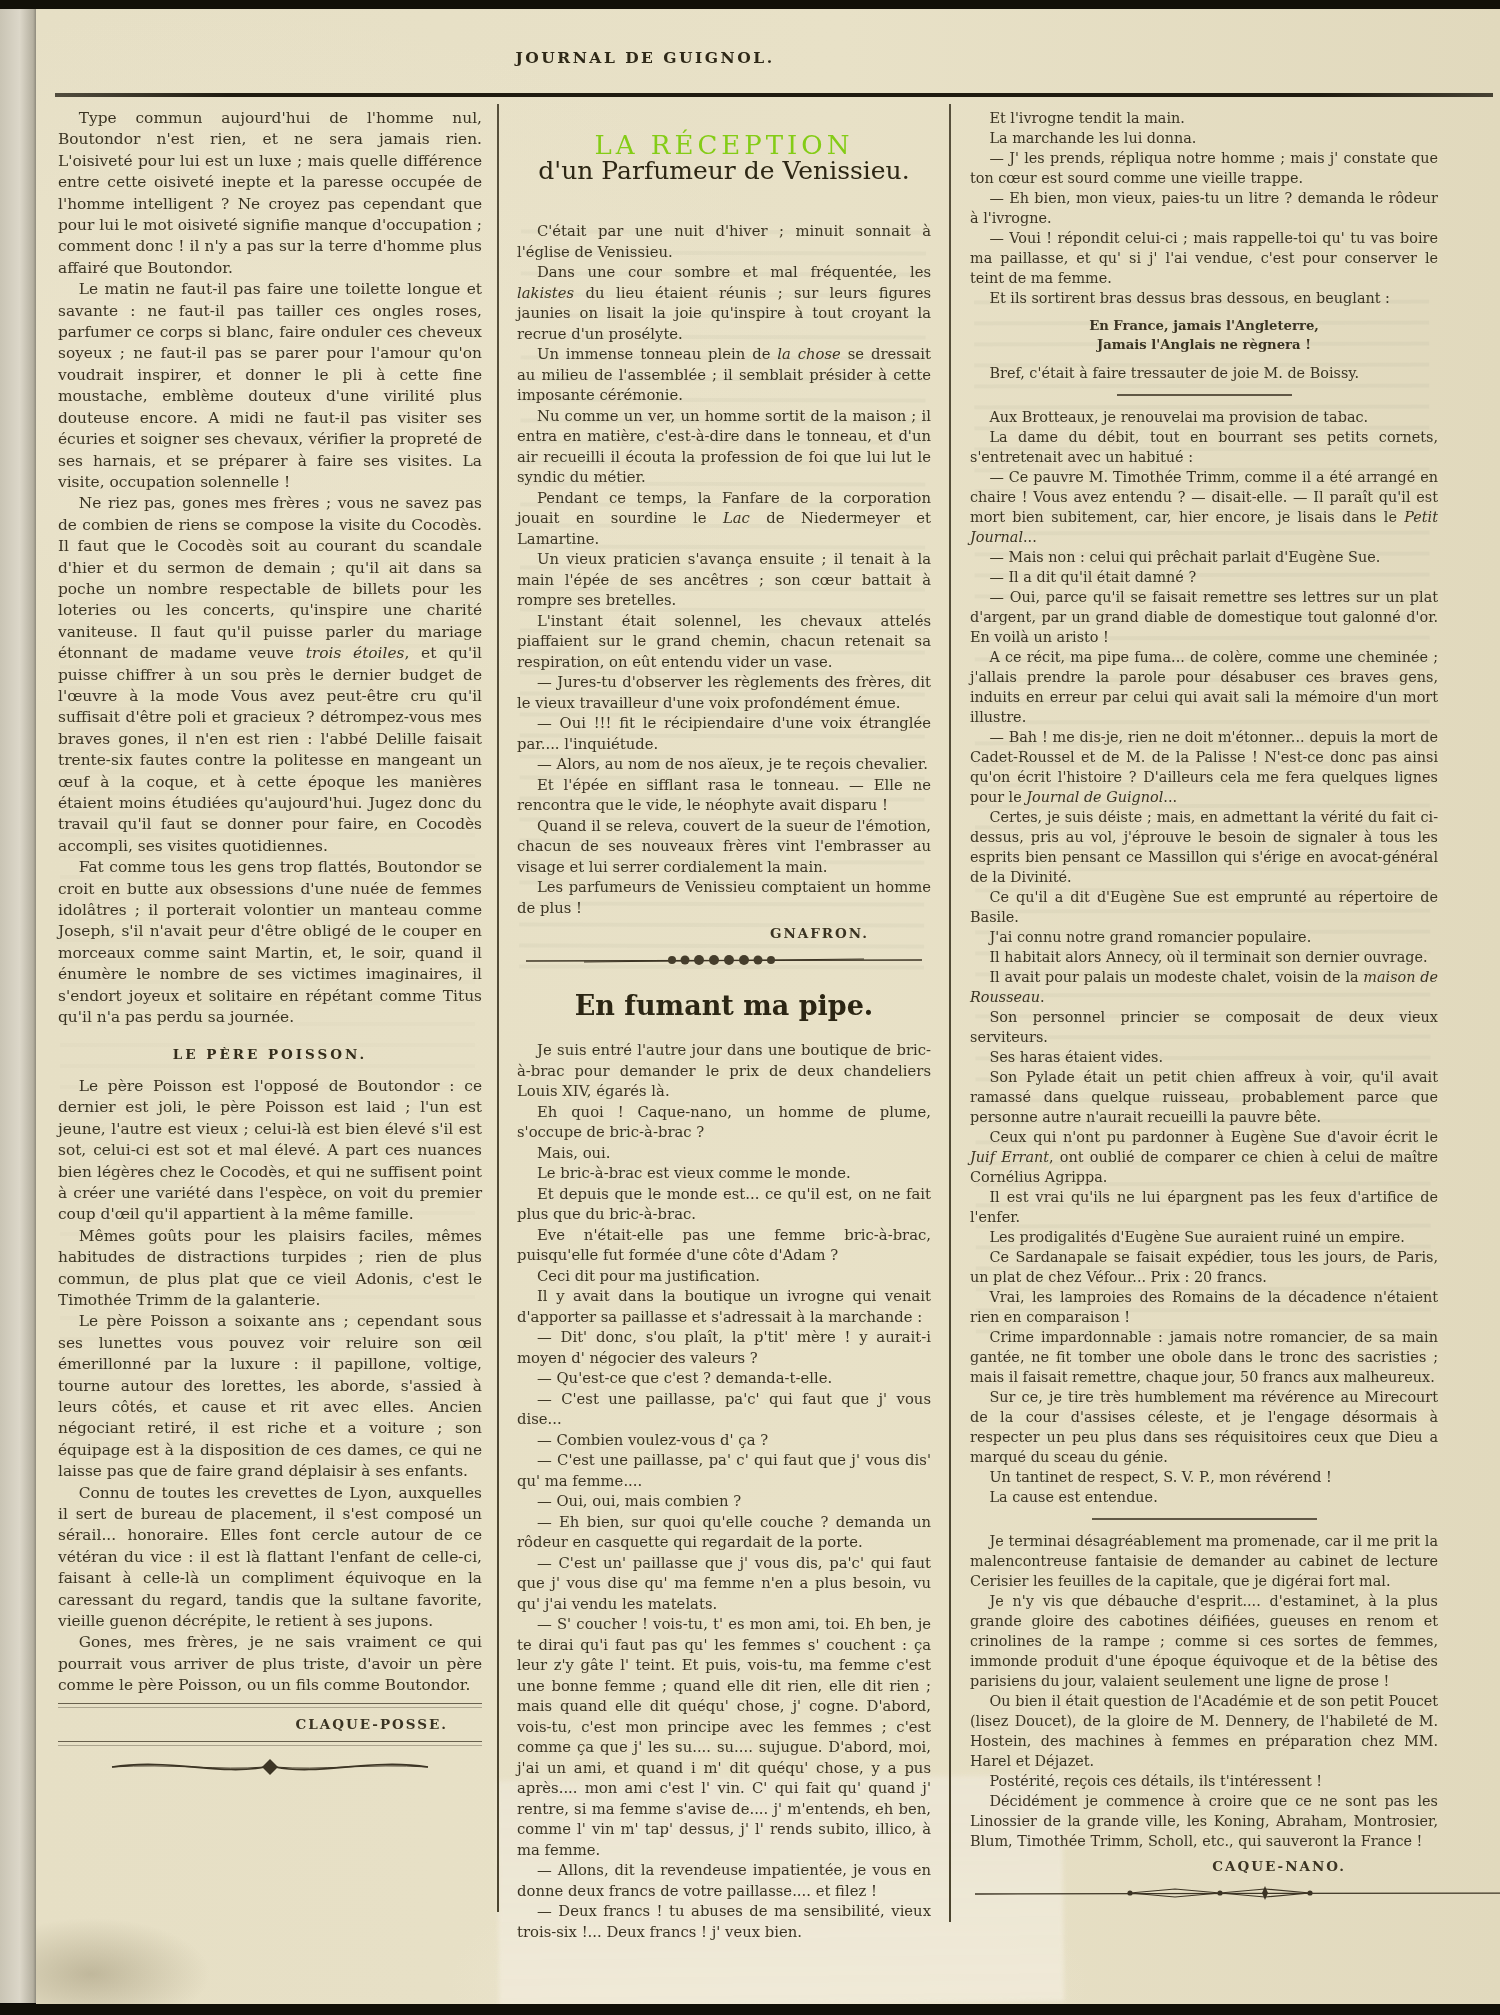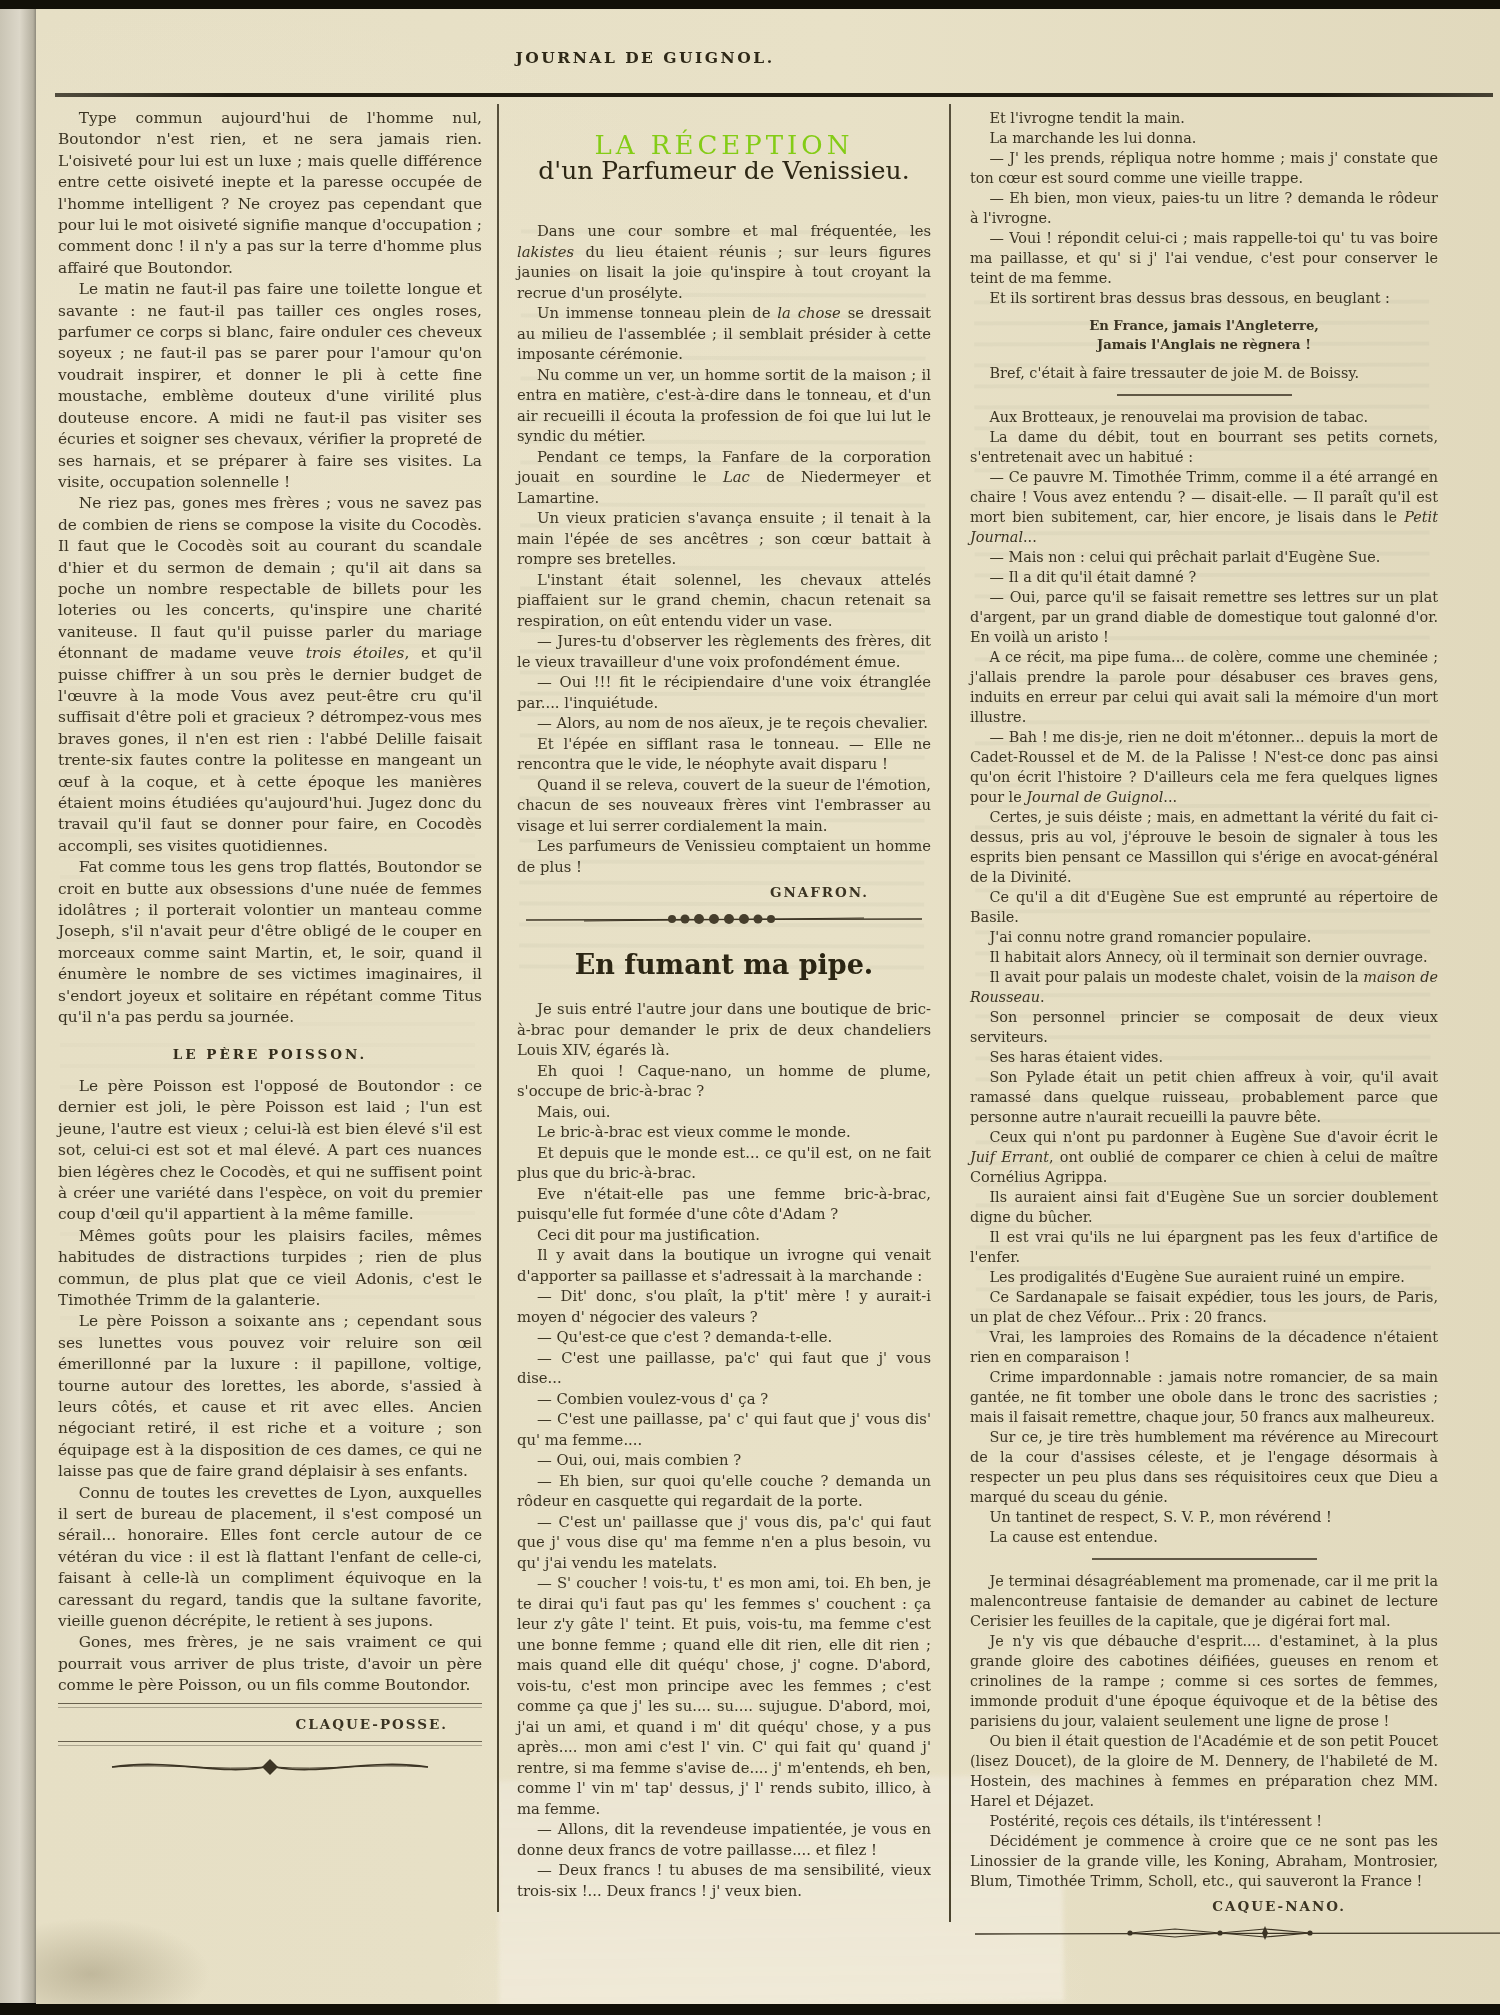--- a/index.html
+++ b/index.html
@@ -101,20 +101,21 @@
       <path d="M328 13 C270 4 220 22 175 13" fill="none" stroke="#3c3424" stroke-width="1.6"></path>
       <path d="M328 13 C270 9 220 17 175 13" fill="none" stroke="#3c3424" stroke-width="1"></path>
       <path d="M170 5 L178 13 L170 21 L162 13 Z" fill="#3c3424"></path>
     </svg>
   </div>
 
   <div class="col col-mid">
     <h1 class="art-title-1">LA RÉCEPTION</h1>
     <h2 class="art-title-2">d'un Parfumeur de Venissieu.</h2>
     <div class="art1-body">
+        <p class="para">C'était par une nuit d'hiver ; minuit sonnait à l'église de Venissieu.</p>
         <p class="para">Dans une cour sombre et mal fréquentée, les <i>lakistes</i> du lieu étaient réunis ; sur leurs figures jaunies on lisait la joie qu'inspire à tout croyant la recrue d'un prosélyte.</p>
         <p class="para">Un immense tonneau plein de <i>la chose</i> se dressait au milieu de l'assemblée ; il semblait présider à cette imposante cérémonie.</p>
         <p class="para">Nu comme un ver, un homme sortit de la maison ; il entra en matière, c'est-à-dire dans le tonneau, et d'un air recueilli il écouta la profession de foi que lui lut le syndic du métier.</p>
         <p class="para">Pendant ce temps, la Fanfare de la corporation jouait en sourdine le <i>Lac</i> de Niedermeyer et Lamartine.</p>
         <p class="para">Un vieux praticien s'avança ensuite ; il tenait à la main l'épée de ses ancêtres ; son cœur battait à rompre ses bretelles.</p>
         <p class="para">L'instant était solennel, les chevaux attelés piaffaient sur le grand chemin, chacun retenait sa respiration, on eût entendu vider un vase.</p>
         <p class="para">— Jures-tu d'observer les règlements des frères, dit le vieux travailleur d'une voix profondément émue.</p>
         <p class="para">— Oui !!! fit le récipiendaire d'une voix étranglée par.... l'inquiétude.</p>
         <p class="para">— Alors, au nom de nos aïeux, je te reçois chevalier.</p>
         <p class="para">Et l'épée en sifflant rasa le tonneau. — Elle ne rencontra que le vide, le néophyte avait disparu !</p>
@@ -186,21 +187,20 @@
         <p class="para">— Bah ! me dis-je, rien ne doit m'étonner... depuis la mort de Cadet-Roussel et de M. de la Palisse ! N'est-ce donc pas ainsi qu'on écrit l'histoire ? D'ailleurs cela me fera quelques lignes pour le <i>Journal de Guignol</i>...</p>
         <p class="para">Certes, je suis déiste ; mais, en admettant la vérité du fait ci-dessus, pris au vol, j'éprouve le besoin de signaler à tous les esprits bien pensant ce Massillon qui s'érige en avocat-général de la Divinité.</p>
         <p class="para">Ce qu'il a dit d'Eugène Sue est emprunté au répertoire de Basile.</p>
         <p class="para">J'ai connu notre grand romancier populaire.</p>
         <p class="para">Il habitait alors Annecy, où il terminait son dernier ouvrage.</p>
         <p class="para">Il avait pour palais un modeste chalet, voisin de la <i>maison de Rousseau</i>.</p>
         <p class="para">Son personnel princier se composait de deux vieux serviteurs.</p>
         <p class="para">Ses haras étaient vides.</p>
         <p class="para">Son Pylade était un petit chien affreux à voir, qu'il avait ramassé dans quelque ruisseau, probablement parce que personne autre n'aurait recueilli la pauvre bête.</p>
         <p class="para">Ceux qui n'ont pu pardonner à Eugène Sue d'avoir écrit le <i>Juif Errant</i>, ont oublié de comparer ce chien à celui de maître Cornélius Agrippa.</p>
-        <p class="para">Ils auraient ainsi fait d'Eugène Sue un sorcier doublement digne du bûcher.</p>
         <p class="para">Il est vrai qu'ils ne lui épargnent pas les feux d'artifice de l'enfer.</p>
         <p class="para">Les prodigalités d'Eugène Sue auraient ruiné un empire.</p>
         <p class="para">Ce Sardanapale se faisait expédier, tous les jours, de Paris, un plat de chez Véfour... Prix : 20 francs.</p>
         <p class="para">Vrai, les lamproies des Romains de la décadence n'étaient rien en comparaison !</p>
         <p class="para">Crime impardonnable : jamais notre romancier, de sa main gantée, ne fit tomber une obole dans le tronc des sacristies ; mais il faisait remettre, chaque jour, 50 francs aux malheureux.</p>
         <p class="para">Sur ce, je tire très humblement ma révérence au Mirecourt de la cour d'assises céleste, et je l'engage désormais à respecter un peu plus dans ses réquisitoires ceux que Dieu a marqué du sceau du génie.</p>
         <p class="para">Un tantinet de respect, S. V. P., mon révérend !</p>
         <p class="para">La cause est entendue.</p>
       </div>
     <div class="short-rule wide"></div>

